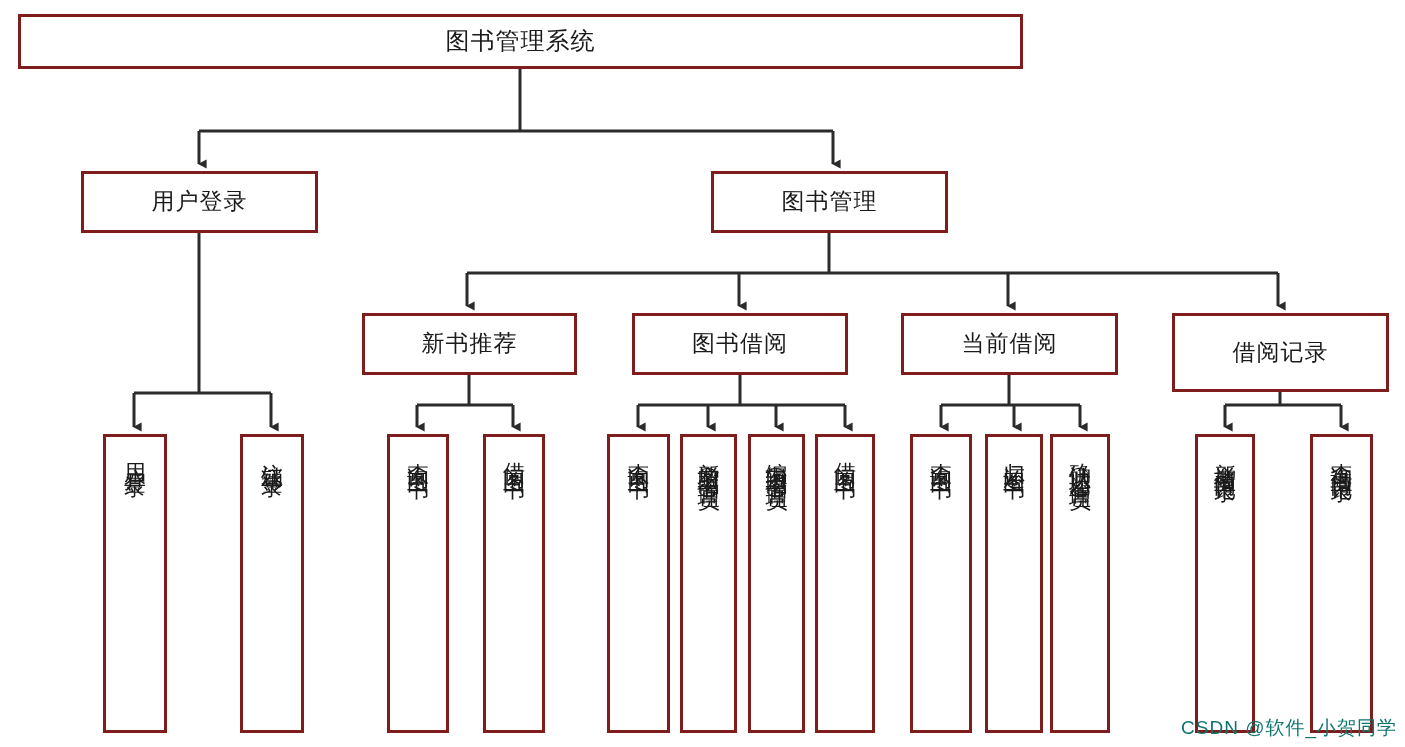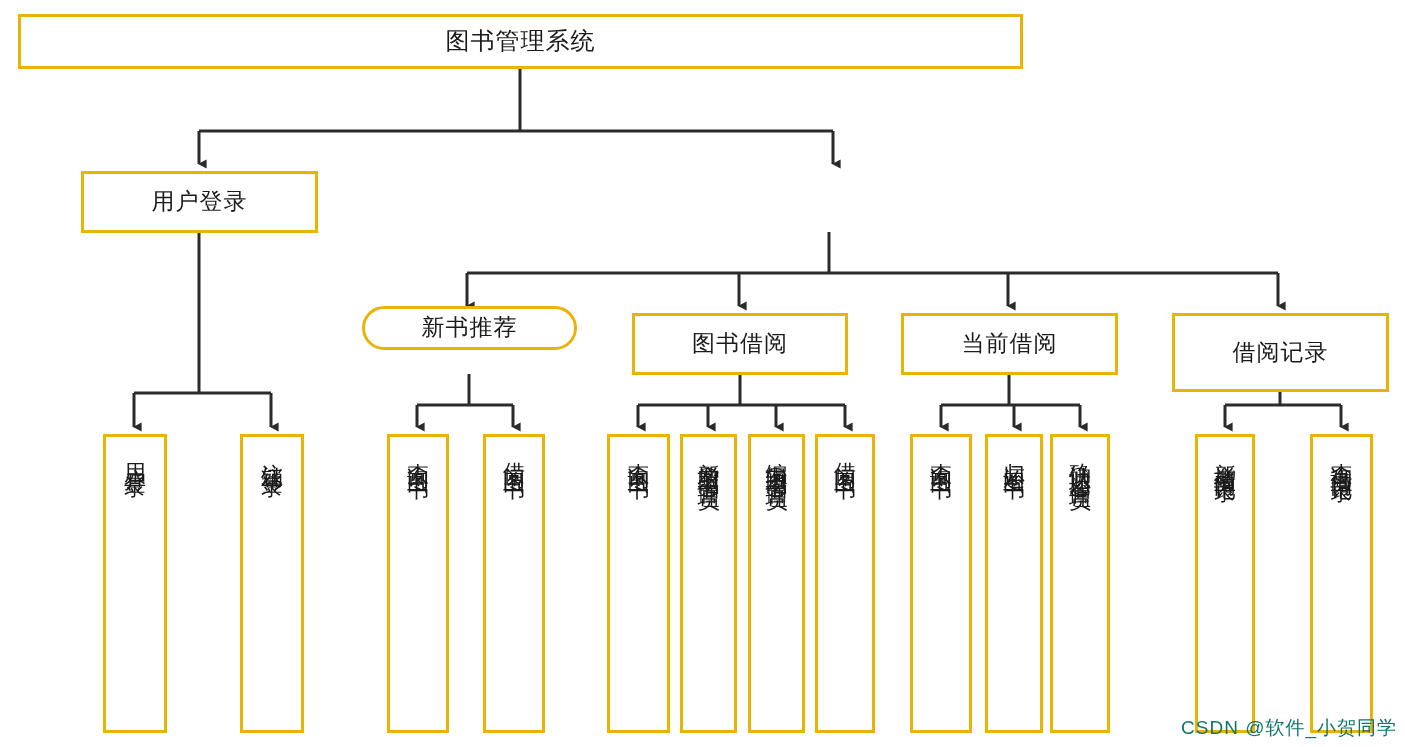--- a/index.html
+++ b/index.html
@@ -10,21 +10,21 @@
     overflow:hidden;
     position:relative;
   }
   #diagram-root{position:absolute;inset:0;}
   svg.connectors{position:absolute;left:0;top:0;width:1405px;height:747px;}
 
   .node{
     position:absolute;
     box-sizing:border-box;
     background:#ffffff;
-    border:3px solid #eab308;
+    border:3px solid #7f1d1d;
     display:flex;
     align-items:center;
     justify-content:center;
     color:#1a1a1a;
   }
   .node.horizontal{
     font-size:23px;
     letter-spacing:1px;
     line-height:1.1;
   }
@@ -111,22 +111,25 @@
     </g>
   </svg>
 
   <div class="node horizontal root" style="left:18px;top:14px;width:1005px;height:55px;">
     <span>图书管理系统</span>
   </div>
 
   <div class="node horizontal" style="left:81px;top:171px;width:237px;height:62px;">
     <span>用户登录</span>
   </div>
+  <div class="node horizontal" style="left:711px;top:171px;width:237px;height:62px;">
+    <span>图书管理</span>
+  </div>
 
-  <div class="node horizontal" style="left:362px;top:306px;width:215px;height:44px;border-radius:23px;">
+  <div class="node horizontal" style="left:362px;top:313px;width:215px;height:62px;">
     <span>新书推荐</span>
   </div>
   <div class="node horizontal" style="left:632px;top:313px;width:216px;height:62px;">
     <span>图书借阅</span>
   </div>
   <div class="node horizontal" style="left:901px;top:313px;width:217px;height:62px;">
     <span>当前借阅</span>
   </div>
   <div class="node horizontal" style="left:1172px;top:313px;width:217px;height:79px;">
     <span>借阅记录</span>

